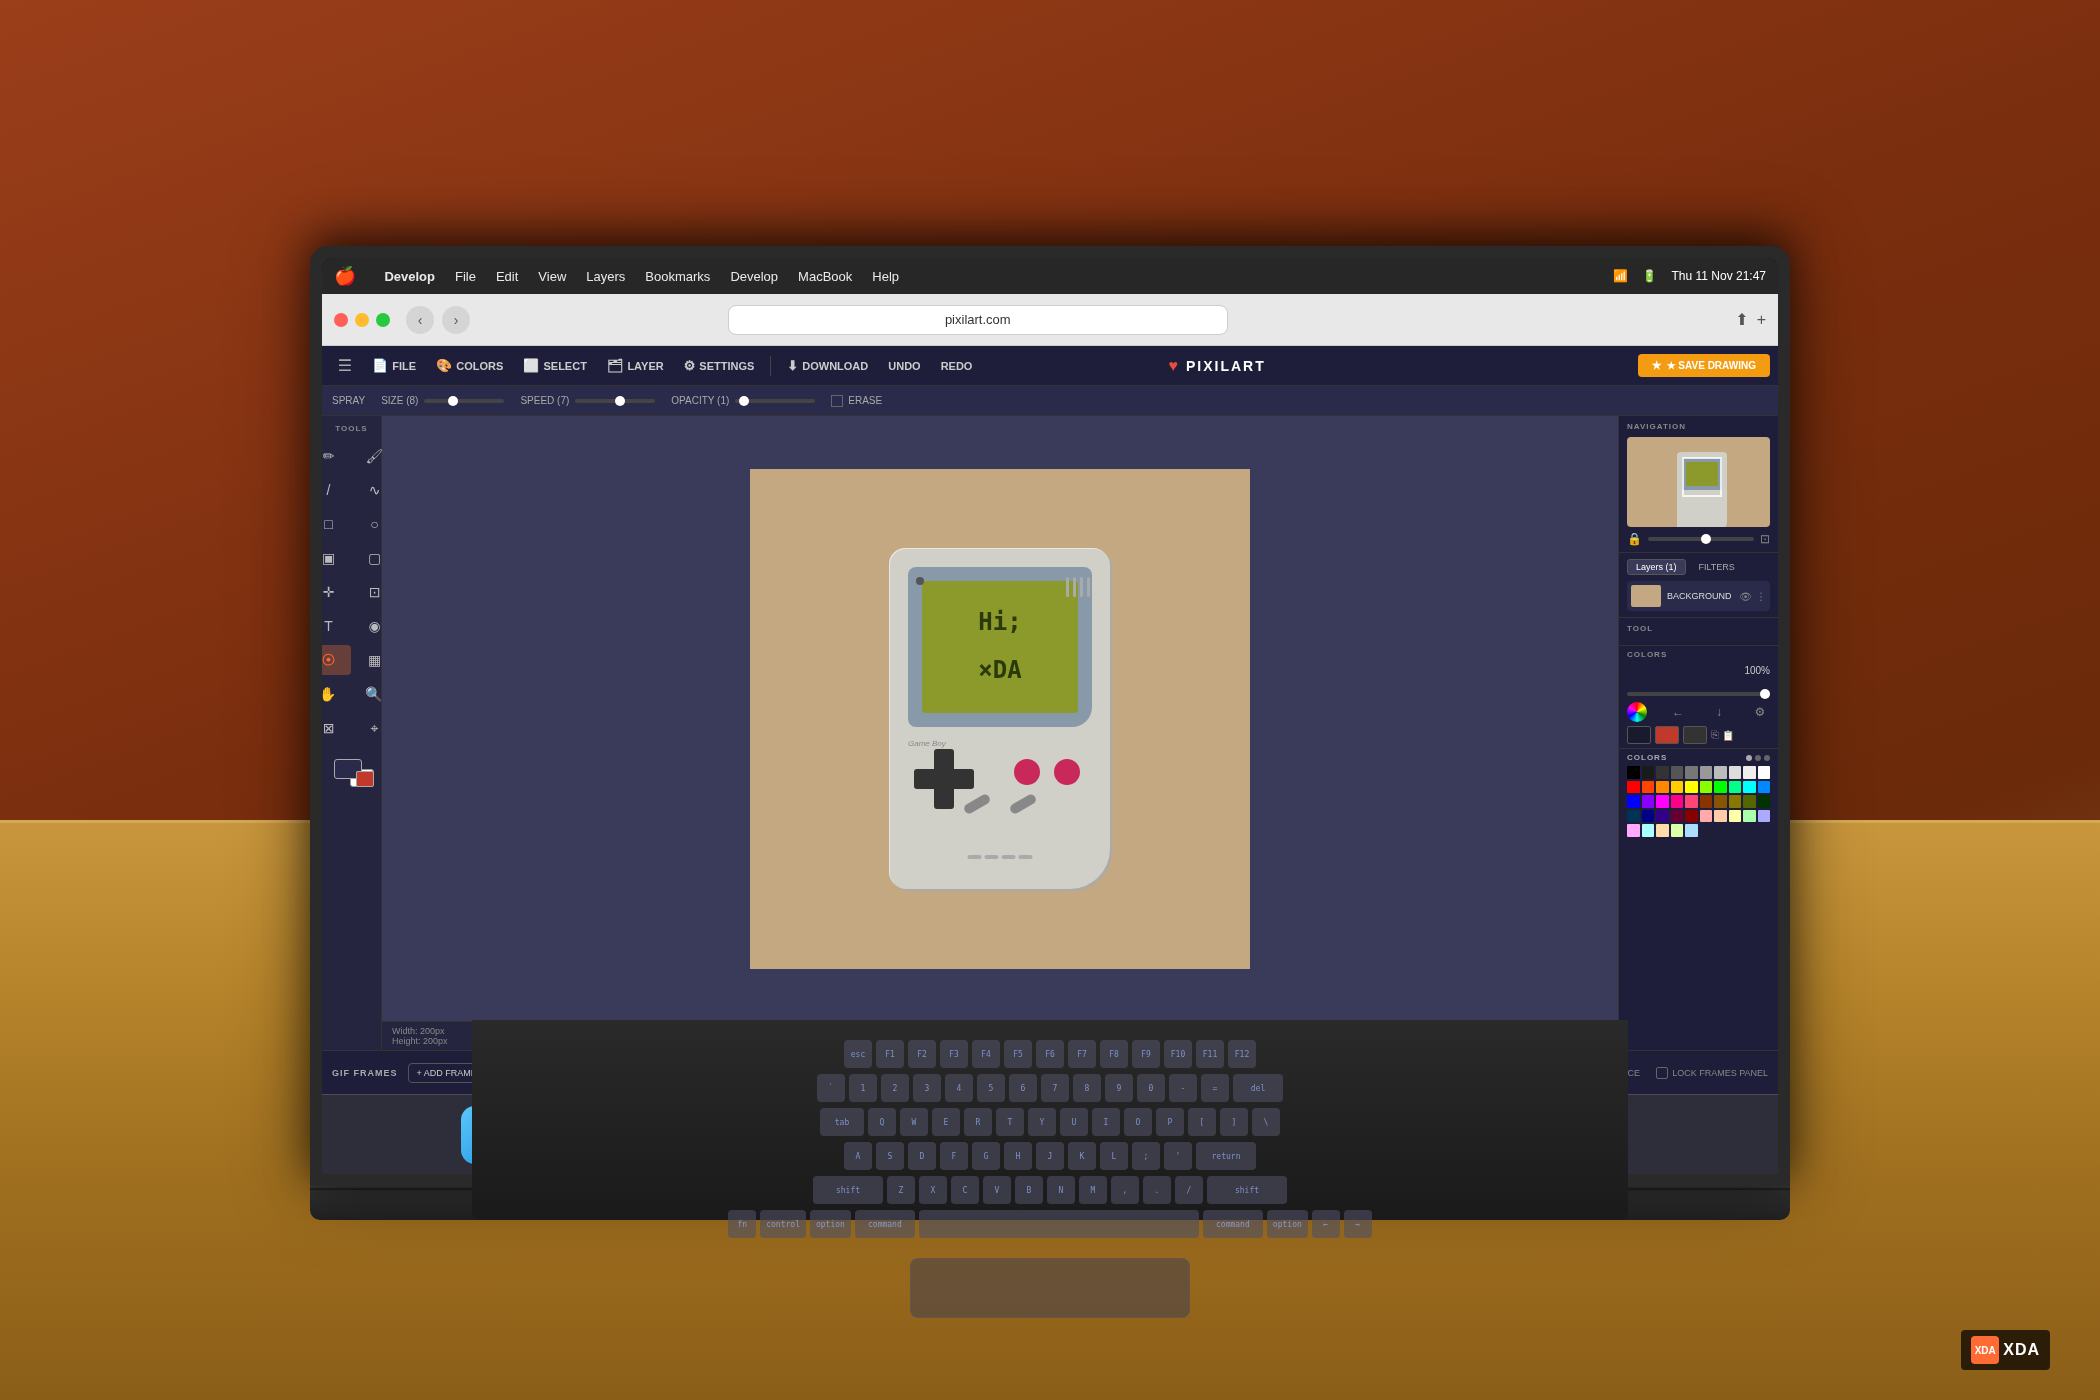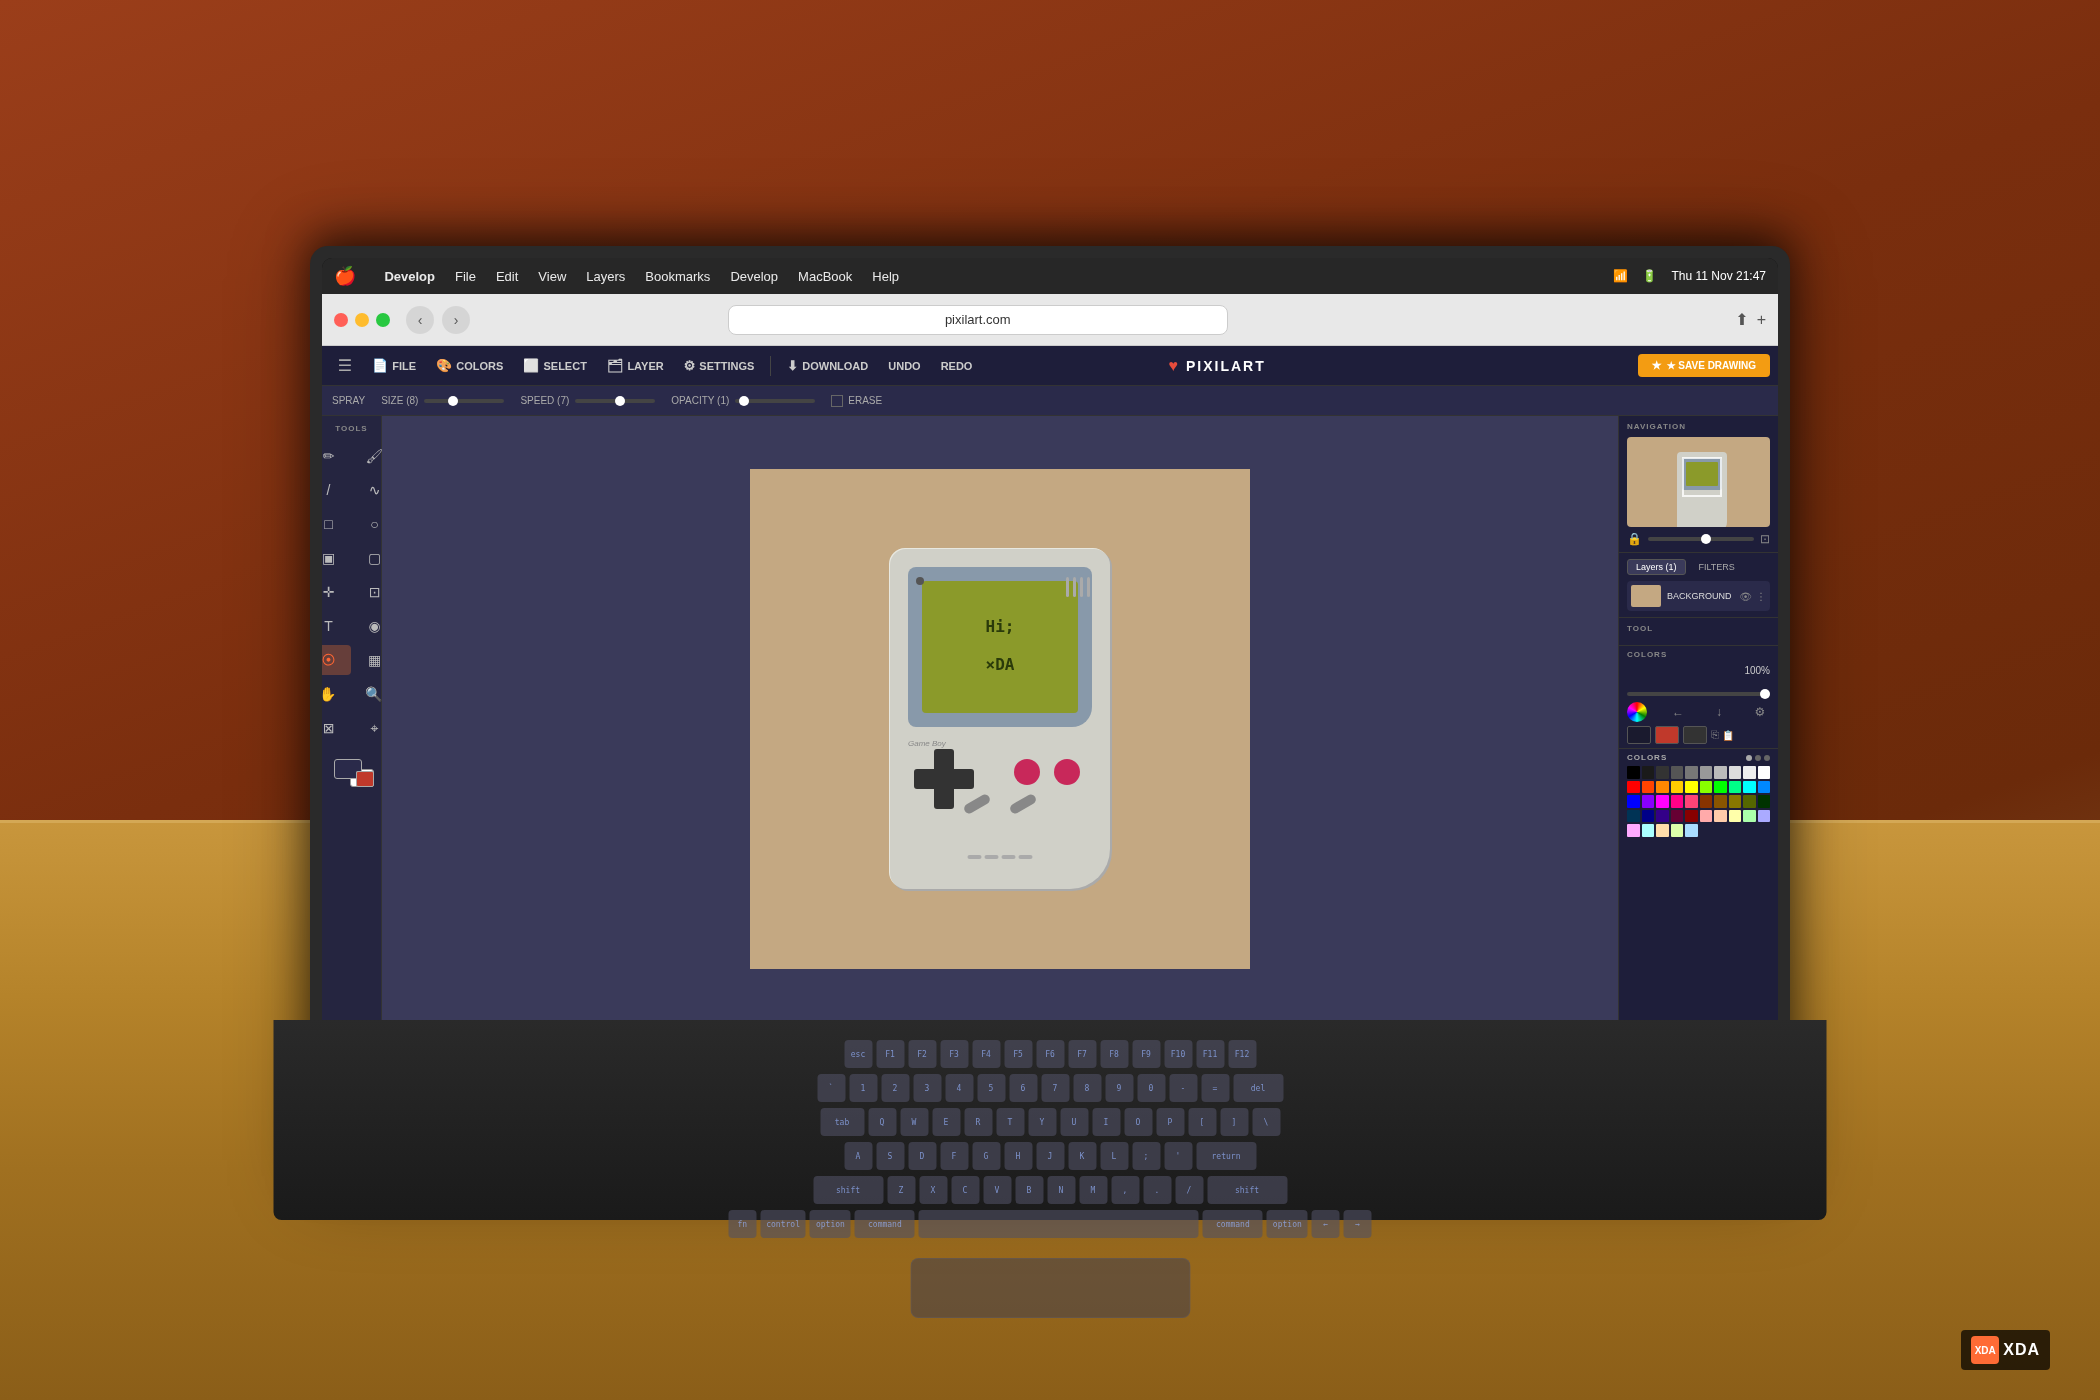--- a/index.html
+++ b/index.html
@@ -431,21 +431,21 @@
 
     .gb-screen {
       width: 100%;
       height: 100%;
       background: #8B9A2A;
       border-radius: 4px;
       display: flex;
       align-items: center;
       justify-content: center;
       font-family: monospace;
-      font-size: 16px;
+      font-size: 24px;
       color: #2A3A0A;
       font-weight: 700;
       line-height: 1.3;
       text-align: right;
       flex-direction: column;
       gap: 17px;
     }
 
     .gb-dot-left {
       position: absolute;
@@ -934,21 +934,21 @@
       font-weight: 700;
       letter-spacing: 1px;
     }
 
     
     .keyboard-area {
       position: absolute;
       bottom: 0;
       left: 50%;
       transform: translateX(-50%);
-      width: 1553px;
+      width: 1156px;
       height: 200px;
       background: linear-gradient(180deg, #2A2A2A 0%, #1A1A1A 100%);
       border-radius: 0 0 8px 8px;
     }
 
     .keyboard-keys {
       padding: 20px 40px;
       display: flex;
       flex-direction: column;
       gap: 6px;

